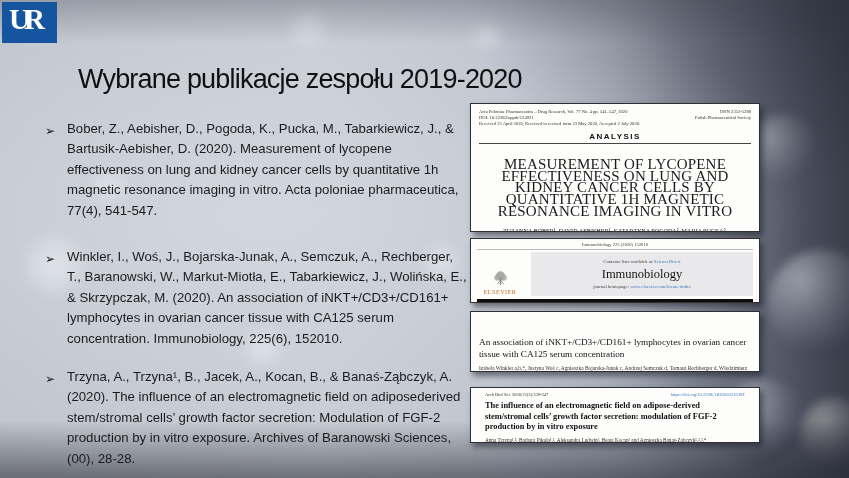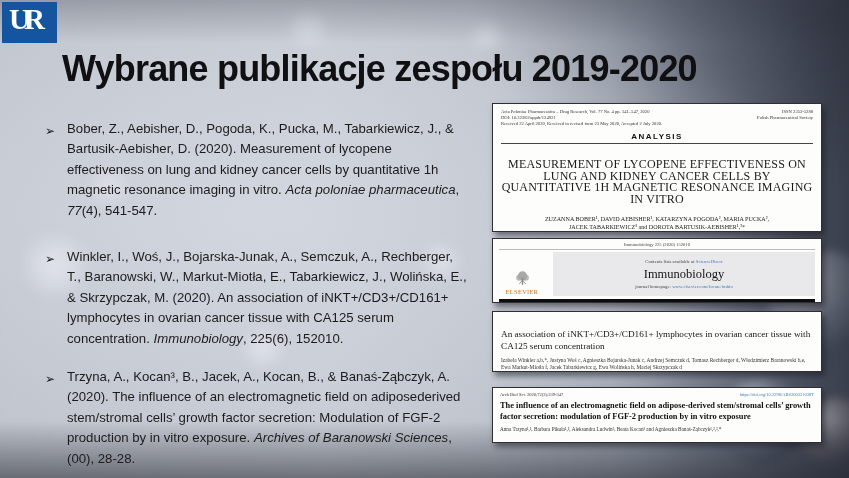--- a/index.html
+++ b/index.html
@@ -12,43 +12,43 @@
   .blob{filter:blur(7px);background:radial-gradient(circle,rgba(238,241,246,0.65) 0%,rgba(238,241,246,0.25) 55%,transparent 75%);}
   .sphere{filter:blur(5px);}
   .vignette{position:absolute;inset:0;pointer-events:none;background:
       linear-gradient(90deg, rgba(40,44,56,0) 72%, rgba(40,44,56,0.22) 90%, rgba(34,38,50,0.45) 100%),
       linear-gradient(180deg, rgba(52,56,68,0.30) 0%, rgba(52,56,68,0) 9%, rgba(52,56,68,0) 88%, rgba(33,36,45,0.55) 100%),
       radial-gradient(70% 60% at 97% 3%, rgba(28,31,42,0.38), transparent 60%);}
   .logo{position:absolute;left:2px;top:2px;width:55px;height:41px;background:#15549e;z-index:5;
     display:flex;align-items:center;justify-content:flex-start;padding:0 0 6px 7px;box-sizing:border-box;}
   .logo span{color:#fff;font-family:"Liberation Serif","DejaVu Serif",serif;font-weight:bold;
     font-size:29px;letter-spacing:-6px;line-height:1;}
-  .title{position:absolute;left:62px;top:48px;margin:0;font-size:36px;font-weight:700;
+  .title{position:absolute;left:62px;top:48px;margin:16px;font-size:27px;font-weight:400;
     letter-spacing:-0.8px;color:#101012;z-index:4;white-space:nowrap;}
   .pubs{position:absolute;left:45px;top:119px;width:424px;margin:0;padding:0;list-style:none;z-index:4;}
   .pubs li{position:relative;padding-left:22px;margin:0 0 26px 0;font-size:13.2px;line-height:20.4px;
     color:#1c1c1e;text-align:left;}
   .pubs li:nth-child(2){margin-bottom:18px;}
   .marker{position:absolute;left:0;top:2px;font-size:12px;color:#17171a;font-family:"DejaVu Sans",sans-serif;}
   .pubs .b{font-weight:normal;}
-  .pubs .i{font-style:italic;margin-top:24px;}
+  .pubs .i{margin-top:24px;}
   
-  .paper{position:absolute;left:492px;width:330px;background:#fdfdfc;border:1px solid #2e2e33;
+  .paper{position:absolute;left:470px;width:290px;background:#fdfdfc;border:1px solid #2e2e33;
     box-shadow:3px 4px 6px rgba(25,28,38,0.55);box-sizing:border-box;z-index:4;
     font-family:"Liberation Serif","DejaVu Serif",serif;overflow:hidden;}
   #boxA{top:103px;height:129px;padding:5px 8px;}
   #boxB{top:238px;height:65px;padding:3px 6px;}
-  #boxC{top:311px;height:61px;padding:17px 8px;}
-  #boxD{top:387px;height:56px;padding:4px 7px;}
+  #boxC{top:311px;height:61px;padding:25px 8px;}
+  #boxD{top:387px;height:56px;padding:4px 14px;}
   .acta-head{display:flex;justify-content:space-between;font-size:4.6px;line-height:5.9px;color:#333;}
   .acta-head .r{text-align:right;}
   .analysis{text-align:center;font-family:"Liberation Sans",sans-serif;font-weight:bold;font-size:8px;
     letter-spacing:1.5px;margin-top:5px;color:#111;}
   .rule{height:1px;background:#444;margin-top:2px;}
-  .acta-title{margin-top:15px;text-align:center;font-size:12px;line-height:11.8px;color:#1a1a1a;letter-spacing:0.2px;}
+  .acta-title{margin-top:15px;text-align:center;font-size:15px;line-height:11.8px;color:#1a1a1a;letter-spacing:0.2px;}
   .acta-authors{margin-top:9px;text-align:center;font-size:6.1px;line-height:8px;color:#222;}
   .run-head{text-align:center;font-size:4.6px;color:#444;}
   .hairline{height:1px;background:#bbb;margin-top:2px;}
   .b-row{display:flex;margin-top:2px;height:44px;}
   .els{width:46px;display:flex;flex-direction:column;align-items:center;justify-content:flex-end;padding-bottom:1px;}
   .els-name{font-size:6.3px;color:#c0701c;letter-spacing:0.4px;margin-top:1px;}
   .banner{flex:1;background:#e9e9eb;margin-left:8px;display:flex;flex-direction:column;align-items:center;
     justify-content:center;font-size:4.8px;color:#444;}
   .j-name{font-size:12.5px;color:#151515;margin:2.5px 0;}
   .link{color:#3f7cc0;}
@@ -85,21 +85,21 @@
     <li>
       <span class="marker">➢</span>
       <span><span>Bober, Z., Aebisher, D., </span><span class="b">Pogoda, K.</span><span>, Pucka, M., </span><span class="b">Tabarkiewicz, J.</span><span>, &amp; Bartusik-Aebisher, D. (2020). Measurement of lycopene effectiveness on lung and kidney cancer cells by quantitative 1h magnetic resonance imaging in vitro. </span><span class="i">Acta poloniae pharmaceutica</span><span>, </span><span class="i">77</span><span>(4), 541-547.</span></span>
     </li>
     <li>
       <span class="marker">➢</span>
       <span><span>Winkler, I., Woś, J., Bojarska-Junak, A., Semczuk, A., Rechberger, T., Baranowski, W., Markut-Miotła, E., </span><span class="b">Tabarkiewicz, J.</span><span>, Wolińska, E., &amp; Skrzypczak, M. (2020). An association of iNKT+/CD3+/CD161+ lymphocytes in ovarian cancer tissue with CA125 serum concentration. </span><span class="i">Immunobiology</span><span>, 225(6), 152010.</span></span>
     </li>
     <li>
       <span class="marker">➢</span>
-      <span><span>Trzyna, A., Kocan³, B., </span><span class="b">Jacek, A.</span><span>, Kocan, B., &amp; Banaś-Ząbczyk, A. (2020). The influence of an electromagnetic field on adiposederived stem/stromal cells’ growth factor secretion: Modulation of FGF-2 production by in vitro exposure. </span><span class="i">Archives of Baranowski Sciences</span><span>, (00), 28-28.</span></span>
+      <span><span>Trzyna, A., Trzyna¹, B., </span><span class="b">Jacek, A.</span><span>, Kocan, B., &amp; Banaś-Ząbczyk, A. (2020). The influence of an electromagnetic field on adiposederived stem/stromal cells’ growth factor secretion: Modulation of FGF-2 production by in vitro exposure. </span><span class="i">Archives of Baranowski Sciences</span><span>, (00), 28-28.</span></span>
     </li>
   </ul>
 
   <article class="paper" id="boxA">
     <div class="acta-head">
       <div class="l">
         <div>Acta Poloniae Pharmaceutica – Drug Research, Vol. 77 No. 4 pp. 541–547, 2020</div>
         <div>DOI: 10.32383/appdr/124921</div>
         <div>Received 22 April 2020, Received in revised form 23 May 2020, Accepted 2 July 2020.</div>
       </div>

